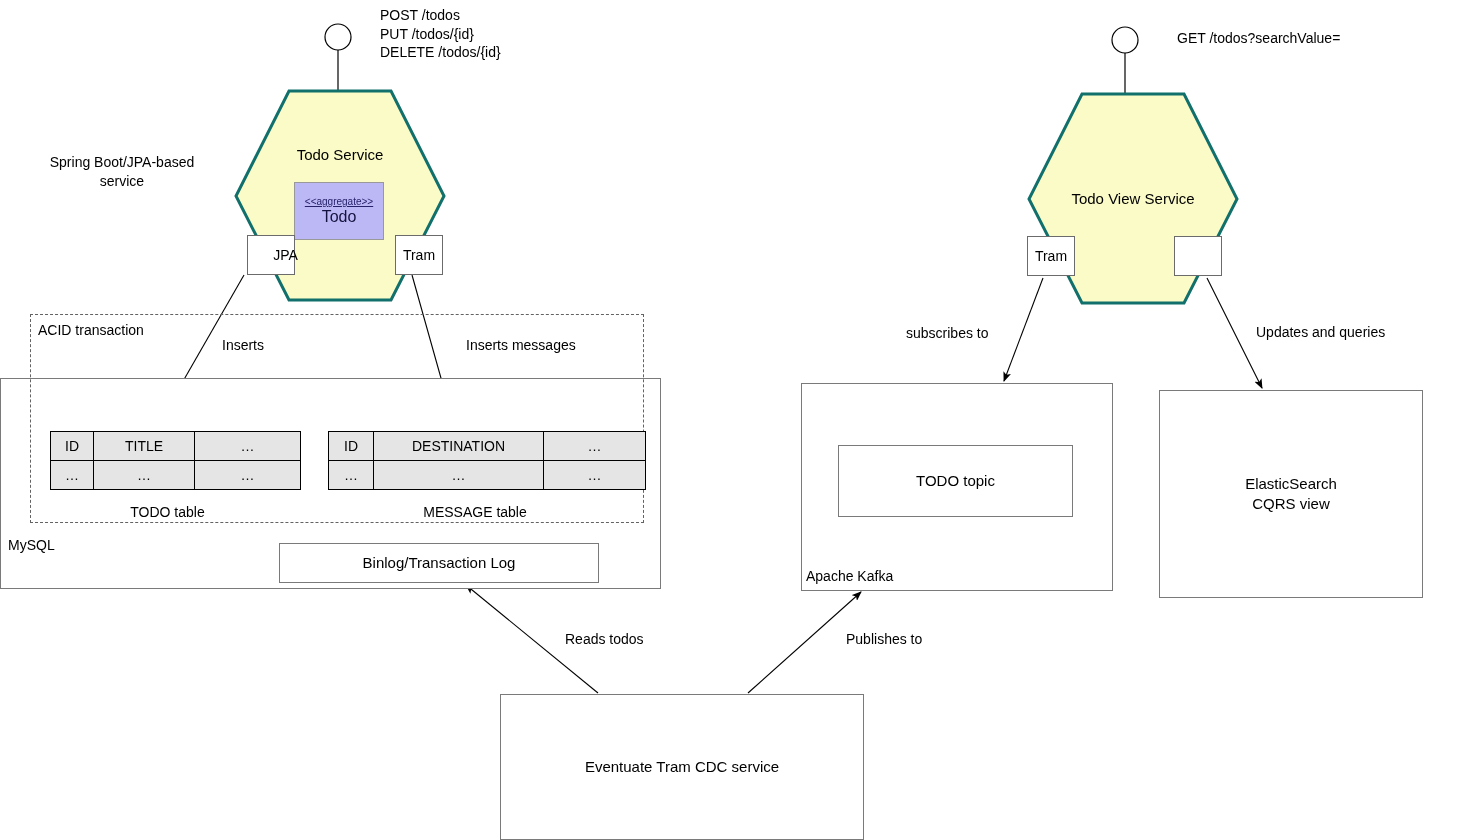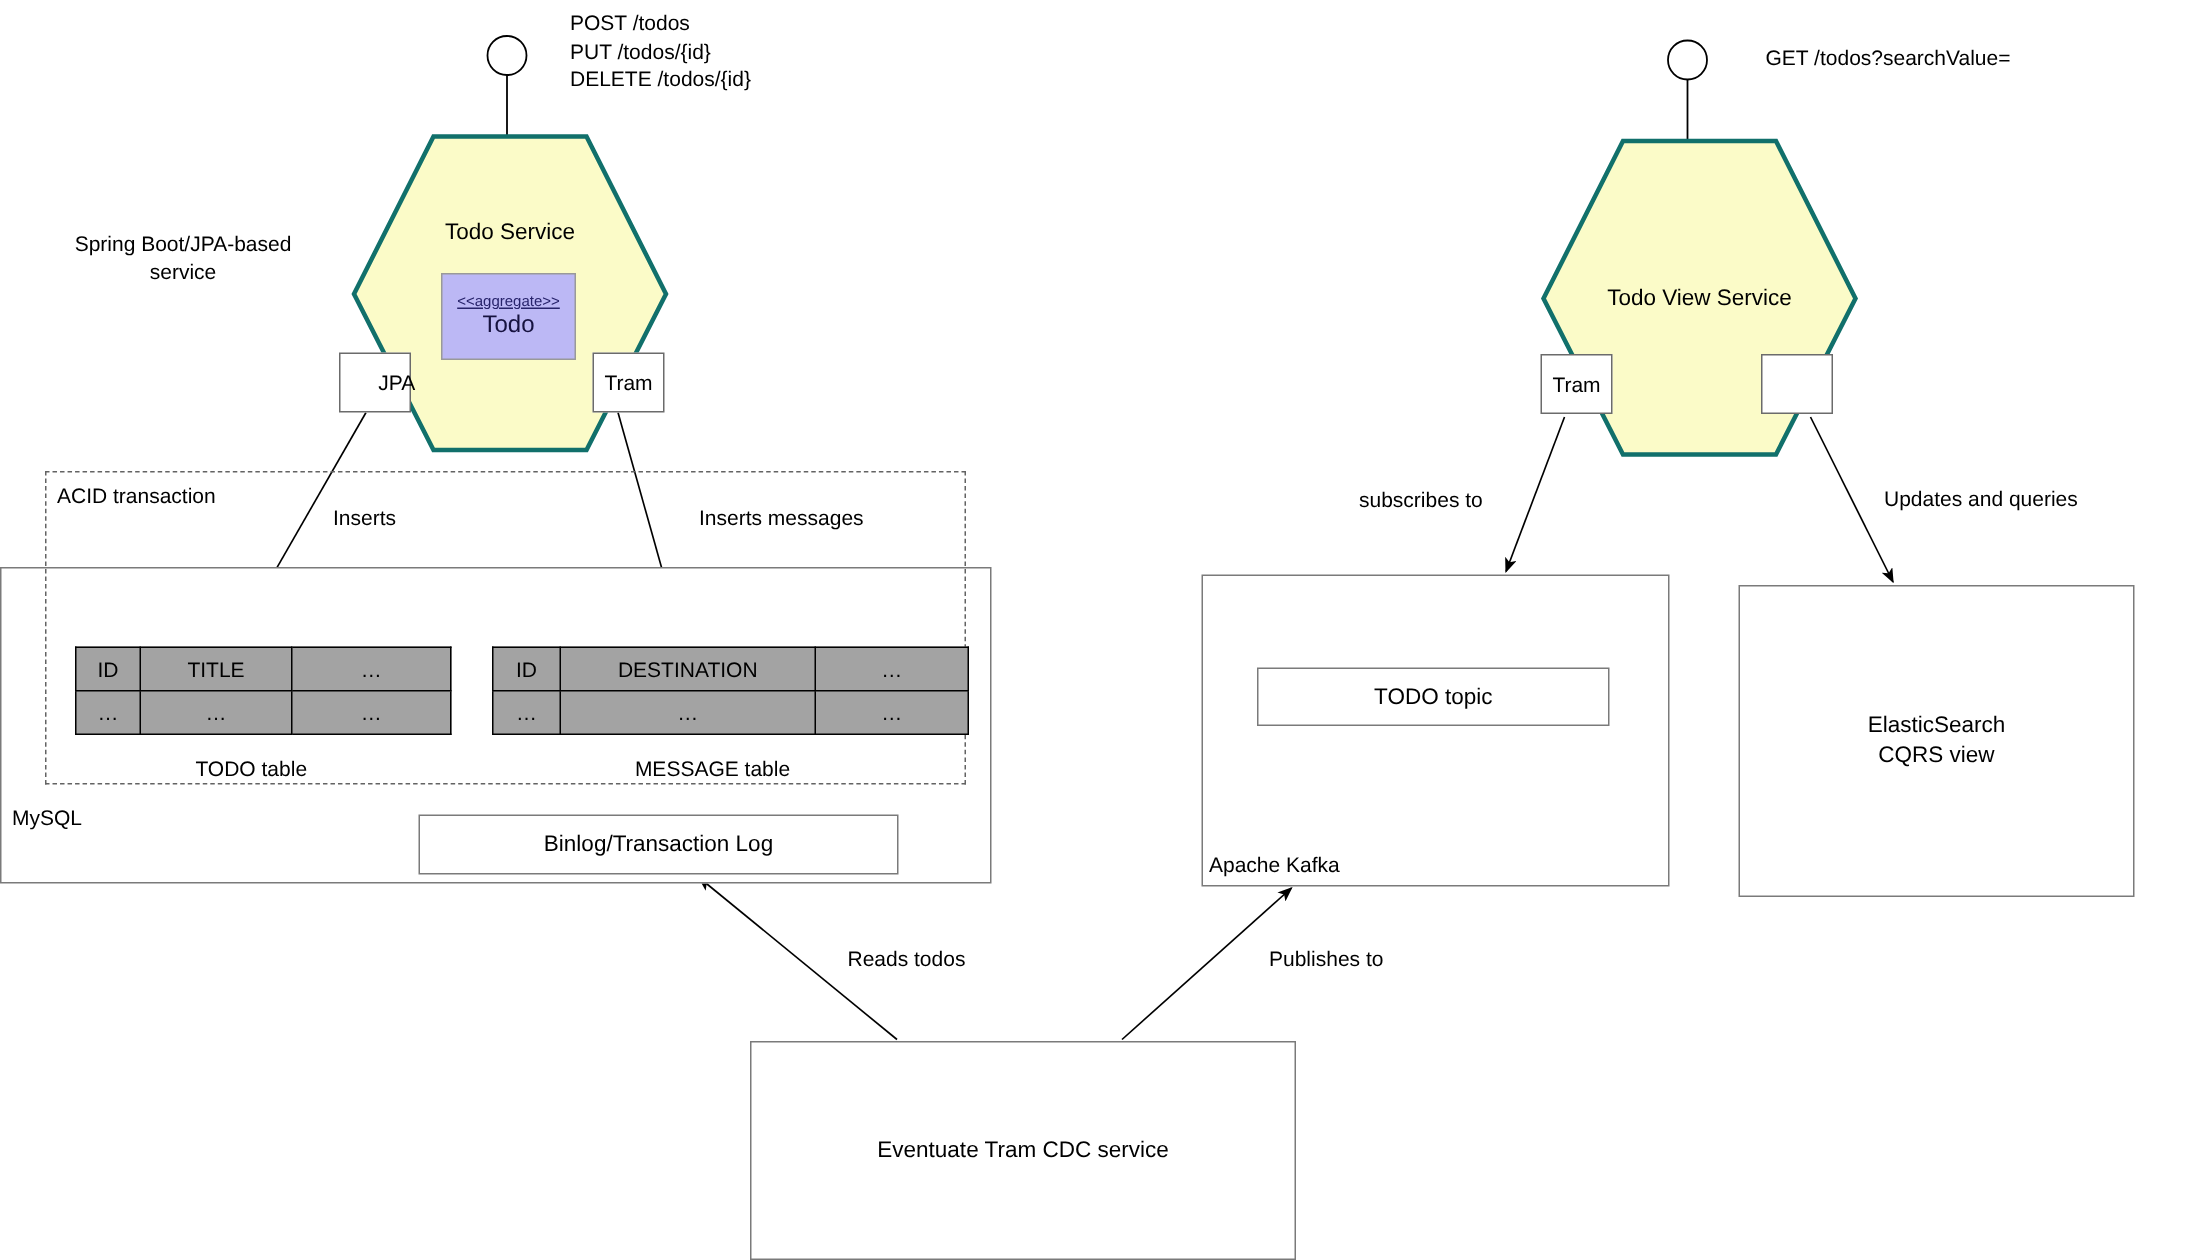--- a/index.html
+++ b/index.html
@@ -94,21 +94,21 @@
   .dashed {
     position: absolute;
     border: 1px dashed #636363;
     background: transparent;
     box-sizing: border-box;
   }
   
   .dbtable {
     position: absolute;
     border-collapse: collapse;
-    background: #a3a3a3;
+    background: #e5e5e5;
     table-layout: fixed;
   }
   .dbtable td {
     border: 1px solid #000000;
     height: 28px;
     text-align: center;
     font-size: 14px;
     color: #000;
     padding: 0 2px;
     overflow: hidden;
@@ -178,21 +178,21 @@
       <polygon points="55,2 157,2 210,107 157,211 55,211 2,107" fill="#fbfbc8" stroke="#11706b" stroke-width="3"></polygon>
     </svg>
     <div class="hex-label" style="top:57px;">Todo Service</div>
   </div>
 
   <div class="aggregate" style="left:294px; top:182px; width:90px; height:58px;">
     <span class="stereo">&lt;&lt;aggregate&gt;&gt;</span>
     <span class="aggname">Todo</span>
   </div>
 
-  <div class="port" style="left:226px; top:235px; width:48px; height:40px;padding-left:29px;">
+  <div class="port" style="left:247px; top:235px; width:48px; height:40px;padding-left:29px;">
     <span>JPA</span>
   </div>
   <div class="port" style="left:395px; top:235px; width:48px; height:40px;">
     <span>Tram</span>
   </div>
 
   <div class="annot annot-left" style="left:380px; top:6px; width:280px;">POST /todos
 PUT /todos/{id}
 DELETE /todos/{id}</div>
   <div class="annot annot-center" style="left:18px; top:153px; width:208px;">Spring Boot/JPA-based
@@ -254,21 +254,21 @@
     </tbody>
   </table>
   <div class="table-caption" style="left:324px; top:504px; width:302px;">MESSAGE table</div>
 
   <div class="rect rect-centered" style="left:279px; top:543px; width:320px; height:40px;">
     <span>Binlog/Transaction Log</span>
   </div>
 
   <div class="rect" style="left:801px; top:383px; width:312px; height:208px;"></div>
   <div class="corner-label" style="left:806px; top:568px;">Apache Kafka</div>
-  <div class="rect rect-centered" style="left:838px; top:445px; width:235px; height:39px;">
+  <div class="rect rect-centered" style="left:838px; top:445px; width:235px; height:72px;">
     <span>TODO topic</span>
   </div>
   <div class="edge-label" style="left:906px; top:325px;">subscribes to</div>
 
   <div class="rect rect-centered" style="left:1159px; top:390px; width:264px; height:208px;">
     <span class="annot annot-center" style="position:static; width:auto; font-size:15px;">ElasticSearch
 CQRS view</span>
   </div>
   <div class="edge-label" style="left:1256px; top:324px;">Updates and queries</div>
 

